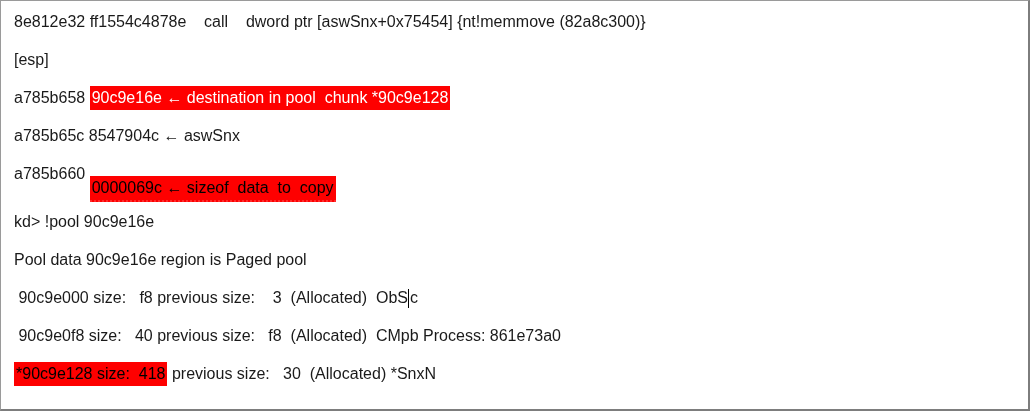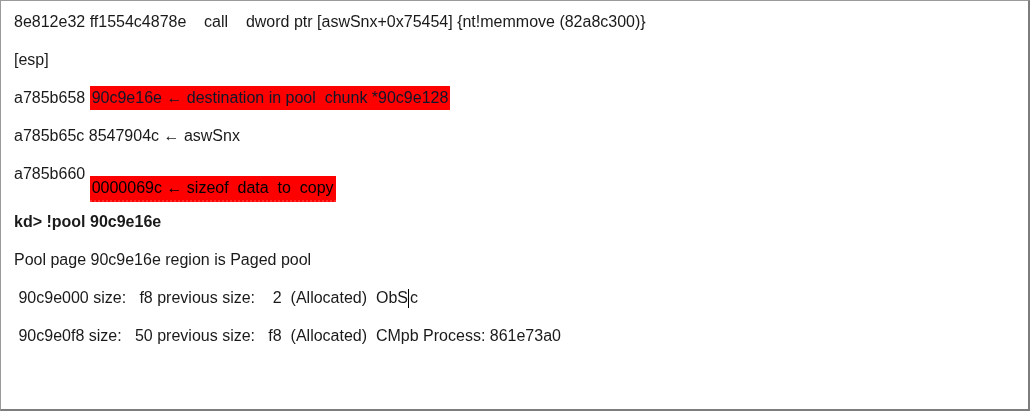--- a/index.html
+++ b/index.html
@@ -22,21 +22,20 @@
     color: #1a1a1a;
   }
   .line {
     height: 38px;
     display: flex;
     align-items: center;
     white-space: pre;
   }
   .line.gap {
     margin-top: 10px;
-    font-weight: bold;
   }
   .seg { white-space: pre; }
   .b { font-weight: normal; }
   .hl {
     background: #fe0000;
     color: #000000;
     padding: 3px 2px;
   }
   .hl.squiggle {
     border-bottom: 2px dotted #ff2a2a;
@@ -50,20 +49,21 @@
     margin: 0 0.5px;
     vertical-align: middle;
   }
 </style>
 </head>
 <body>
 
 <div class="page" style="background: rgb(255, 255, 255); color: rgb(26, 26, 26);">
     <div class="line"><span class="seg">8e812e32 ff1554c4878e    call    dword ptr [aswSnx+0x75454] {nt!memmove (82a8c300)}</span></div>
     <div class="line"><span class="seg b">[esp]</span></div>
-    <div class="line"><span class="seg">a785b658 </span><span class="seg hl" style="background: rgb(254, 0, 0); color: #0f172a;">90c9e16e ← destination in pool  chunk *90c9e128</span></div>
+    <div class="line"><span class="seg">a785b658 </span><span class="seg hl" style="background: rgb(254, 0, 0); color: #ffffff;">90c9e16e ← destination in pool  chunk *90c9e128</span></div>
     <div class="line"><span class="seg">a785b65c 8547904c ← aswSnx</span></div>
     <div class="line"><span class="seg">a785b660 </span><span class="seg hl squiggle" style="background: rgb(254, 0, 0); color: rgb(0, 0, 0);">0000069c ← sizeof  data  to  copy</span></div>
     <div class="line gap"><span class="seg">kd&gt; !pool 90c9e16e</span></div>
-    <div class="line"><span class="seg">Pool page 90c9e16e region is Paged pool</span></div>
-    <div class="line"><span class="seg"> 90c9e000 size:   f8 previous size:    2  (Allocated)  ObS</span><span class="caret"></span><span class="seg">c</span></div>
-    <div class="line"><span class="seg"> 90c9e0f8 size:   50 previous size:   f8  (Allocated)  CMpb Process: 861e73a0</span></div>
+    <div class="line"><span class="seg">Pool data 90c9e16e region is Paged pool</span></div>
+    <div class="line"><span class="seg"> 90c9e000 size:   f8 previous size:    3  (Allocated)  ObS</span><span class="caret"></span><span class="seg">c</span></div>
+    <div class="line"><span class="seg"> 90c9e0f8 size:   40 previous size:   f8  (Allocated)  CMpb Process: 861e73a0</span></div>
+    <div class="line"><span class="seg hl" style="background: rgb(254, 0, 0); color: rgb(0, 0, 0);">*90c9e128 size:  418</span><span class="seg"> previous size:   30  (Allocated) *SnxN</span></div>
   </div>
 
 </body></html>

